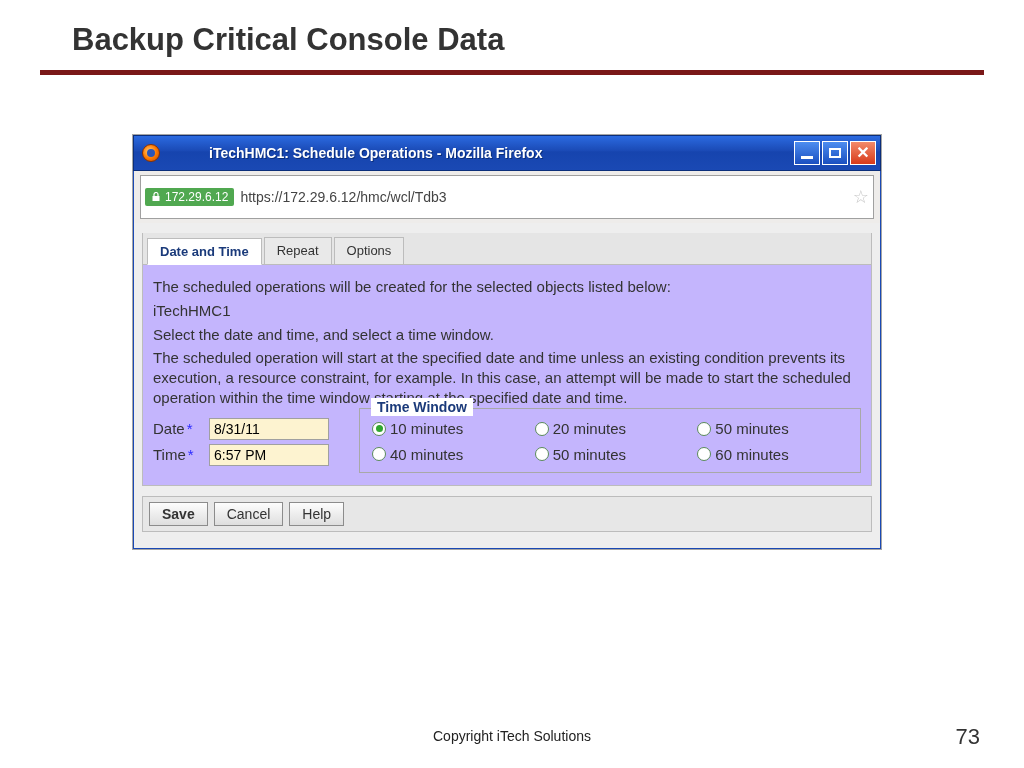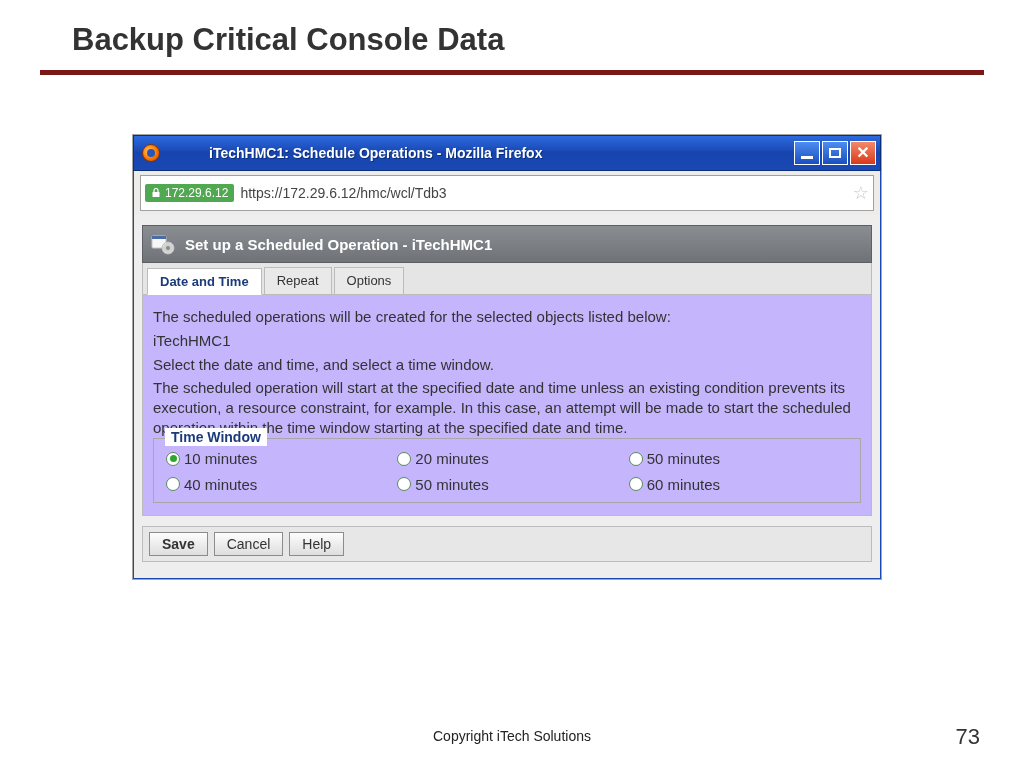--- a/index.html
+++ b/index.html
@@ -69,21 +69,21 @@
   .min-glyph { width:12px; height:3px; background:#fff; margin-top:8px; }
   .max-glyph { width:12px; height:10px; border:2px solid #fff; background:transparent; }
   .close-glyph { font-size:16px; font-weight:bold; line-height:1; }
 
   .addr-toolbar {
     background:#eeecea;
     border-left:1px solid #1a49b4; border-right:1px solid #1a49b4;
     padding:4px 6px;
   }
   .addr-field {
-    background:#fff; border:1px solid #a0a0a0; height:36px;
+    background:#fff; border:1px solid #a0a0a0; height:44px;
     display:flex; align-items:center; font-size:14px; color:#444;
     padding:0 4px;
   }
   .site-ident {
     background:#50a850; color:#fff; padding:2px 6px;
     font-size:12px; border-radius:2px; margin-right:6px;
     display:flex; align-items:center; gap:4px;
   }
   .lock-icon { width:10px; height:10px; }
   .lock-icon svg { display:block; }
@@ -207,46 +207,48 @@
             </svg>
         </span>
         <span>172.29.6.12</span>
       </span>
       <span>https://172.29.6.12/hmc/wcl/Tdb3</span>
       <span class="star-icon">☆</span>
     </div>
   </div>
 
   <div class="page-body">
-    <div class="hmc-header">
-      <span class="hmc-icon">
-        <svg viewBox="0 0 24 22">
-          <rect x="1" y="3" width="14" height="12" rx="1" fill="#f6f6f6" stroke="#c4c4c4"></rect>
-          <rect x="1" y="3" width="14" height="3" fill="#4a6aa8"></rect>
-          <circle cx="17" cy="15" r="6" fill="#e9e9e9" stroke="#bcbcbc"></circle>
-          <circle cx="17" cy="15" r="5" fill="#d0d0d0"></circle>
-          <circle cx="17" cy="15" r="2" fill="#8a8a8a"></circle>
-        </svg>
-      </span>
-      <span>Set up a Scheduled Operation - iTechHMC1</span>
-    </div>
 
     <div class="tabs">
       <div class="tab active">Date and Time</div>
       <div class="tab">Repeat</div>
       <div class="tab">Options</div>
     </div>
 
     <div class="panel">
       <p>The scheduled operations will be created for the selected objects listed below:</p>
       <p>iTechHMC1</p>
       <p>Select the date and time, and select a time window.</p>
       <p>The scheduled operation will start at the specified date and time unless an existing condition prevents its execution, a resource constraint, for example. In this case, an attempt will be made to start the scheduled operation within the time window starting at the specified date and time.</p>
 
       <div class="form-area">
+        <div class="dt-block">
+          <div class="dt-row">
+            <span class="dt-label">
+              <span>Date</span><span class="req">*</span>
+            </span>
+            <input class="dt-input" value="8/31/11" style="">
+          </div>
+          <div class="dt-row">
+            <span class="dt-label">
+              <span>Time</span><span class="req">*</span>
+            </span>
+            <input class="dt-input" value="6:57 PM" style="">
+          </div>
+        </div>
 
         <div class="tw-block">
           <div class="fieldset">
             <span class="legend">Time Window</span>
             <div class="radio-grid">
               <label class="radio-opt">
                   <span class="radio checked"></span>
                   <span>10 minutes</span>
                 </label>
               <label class="radio-opt">

